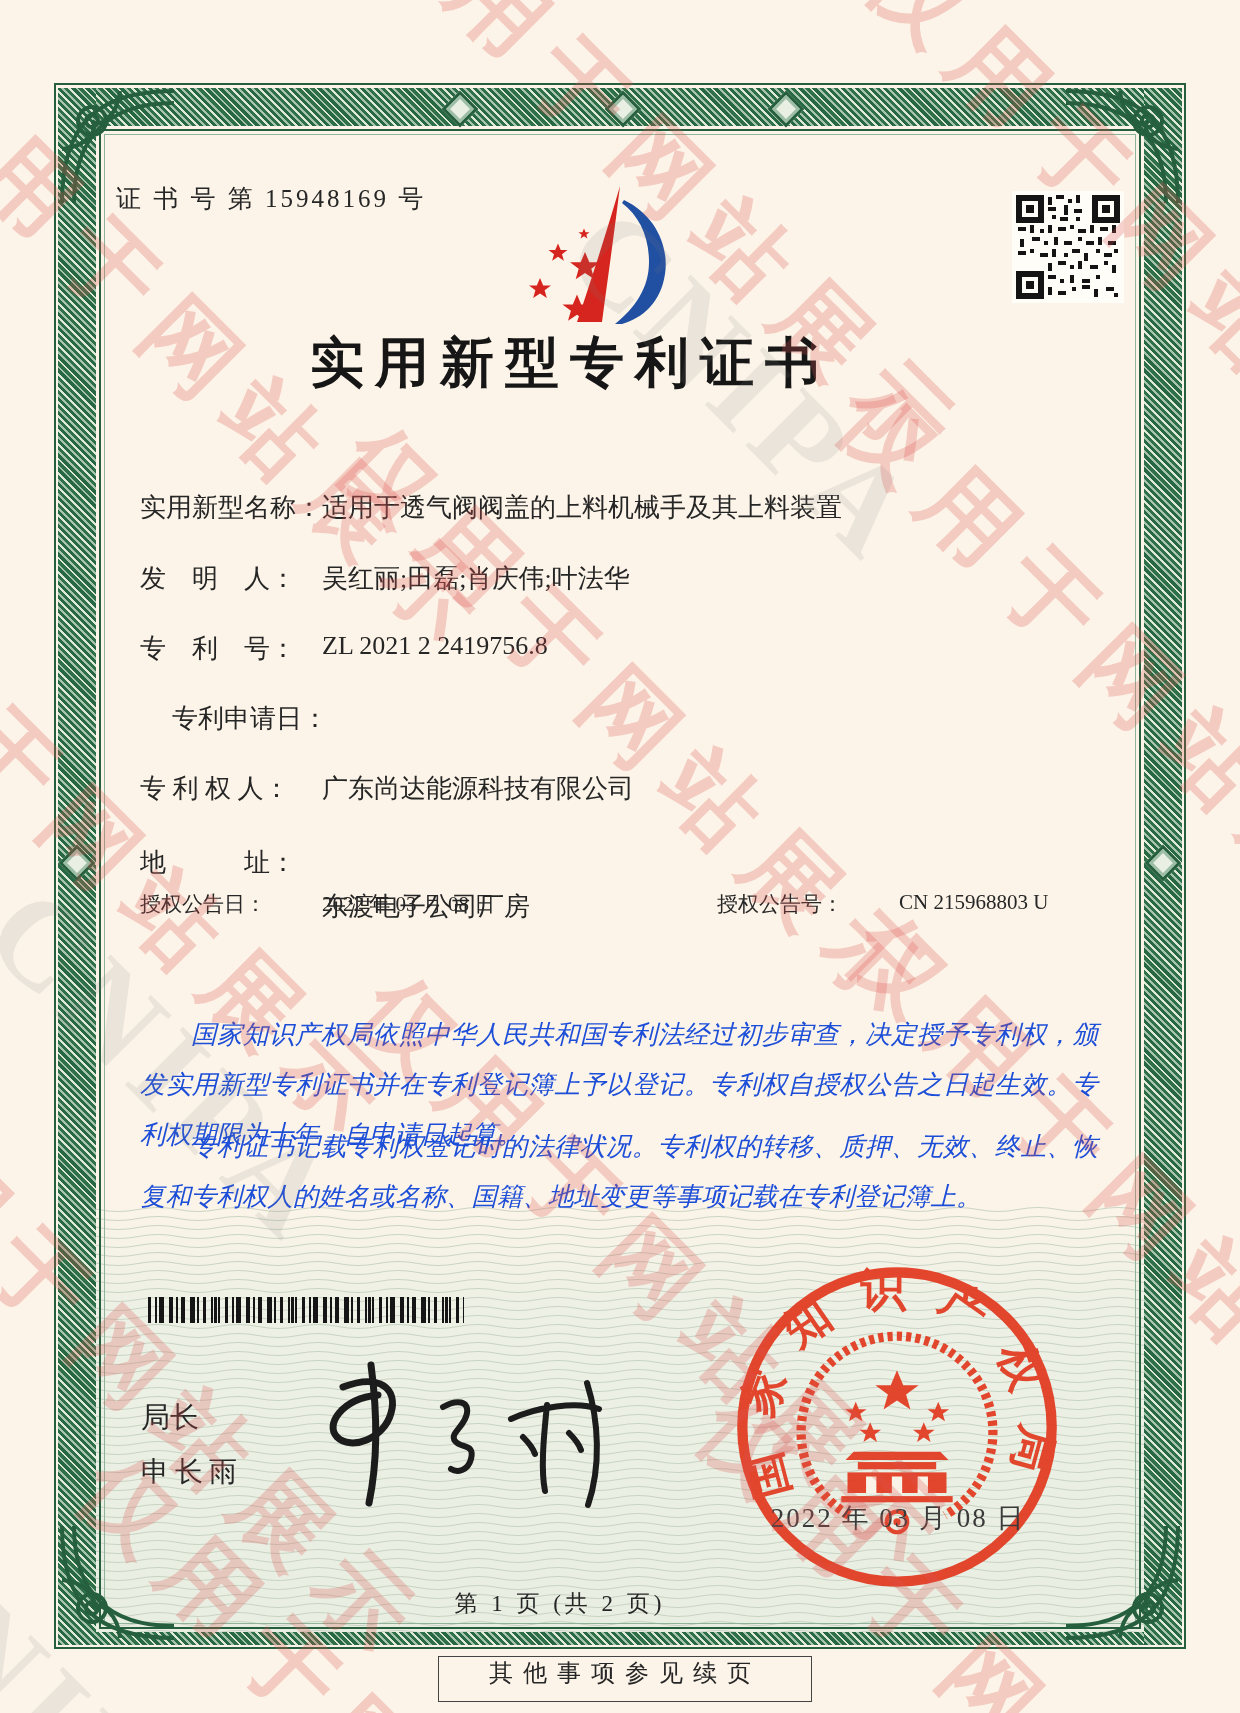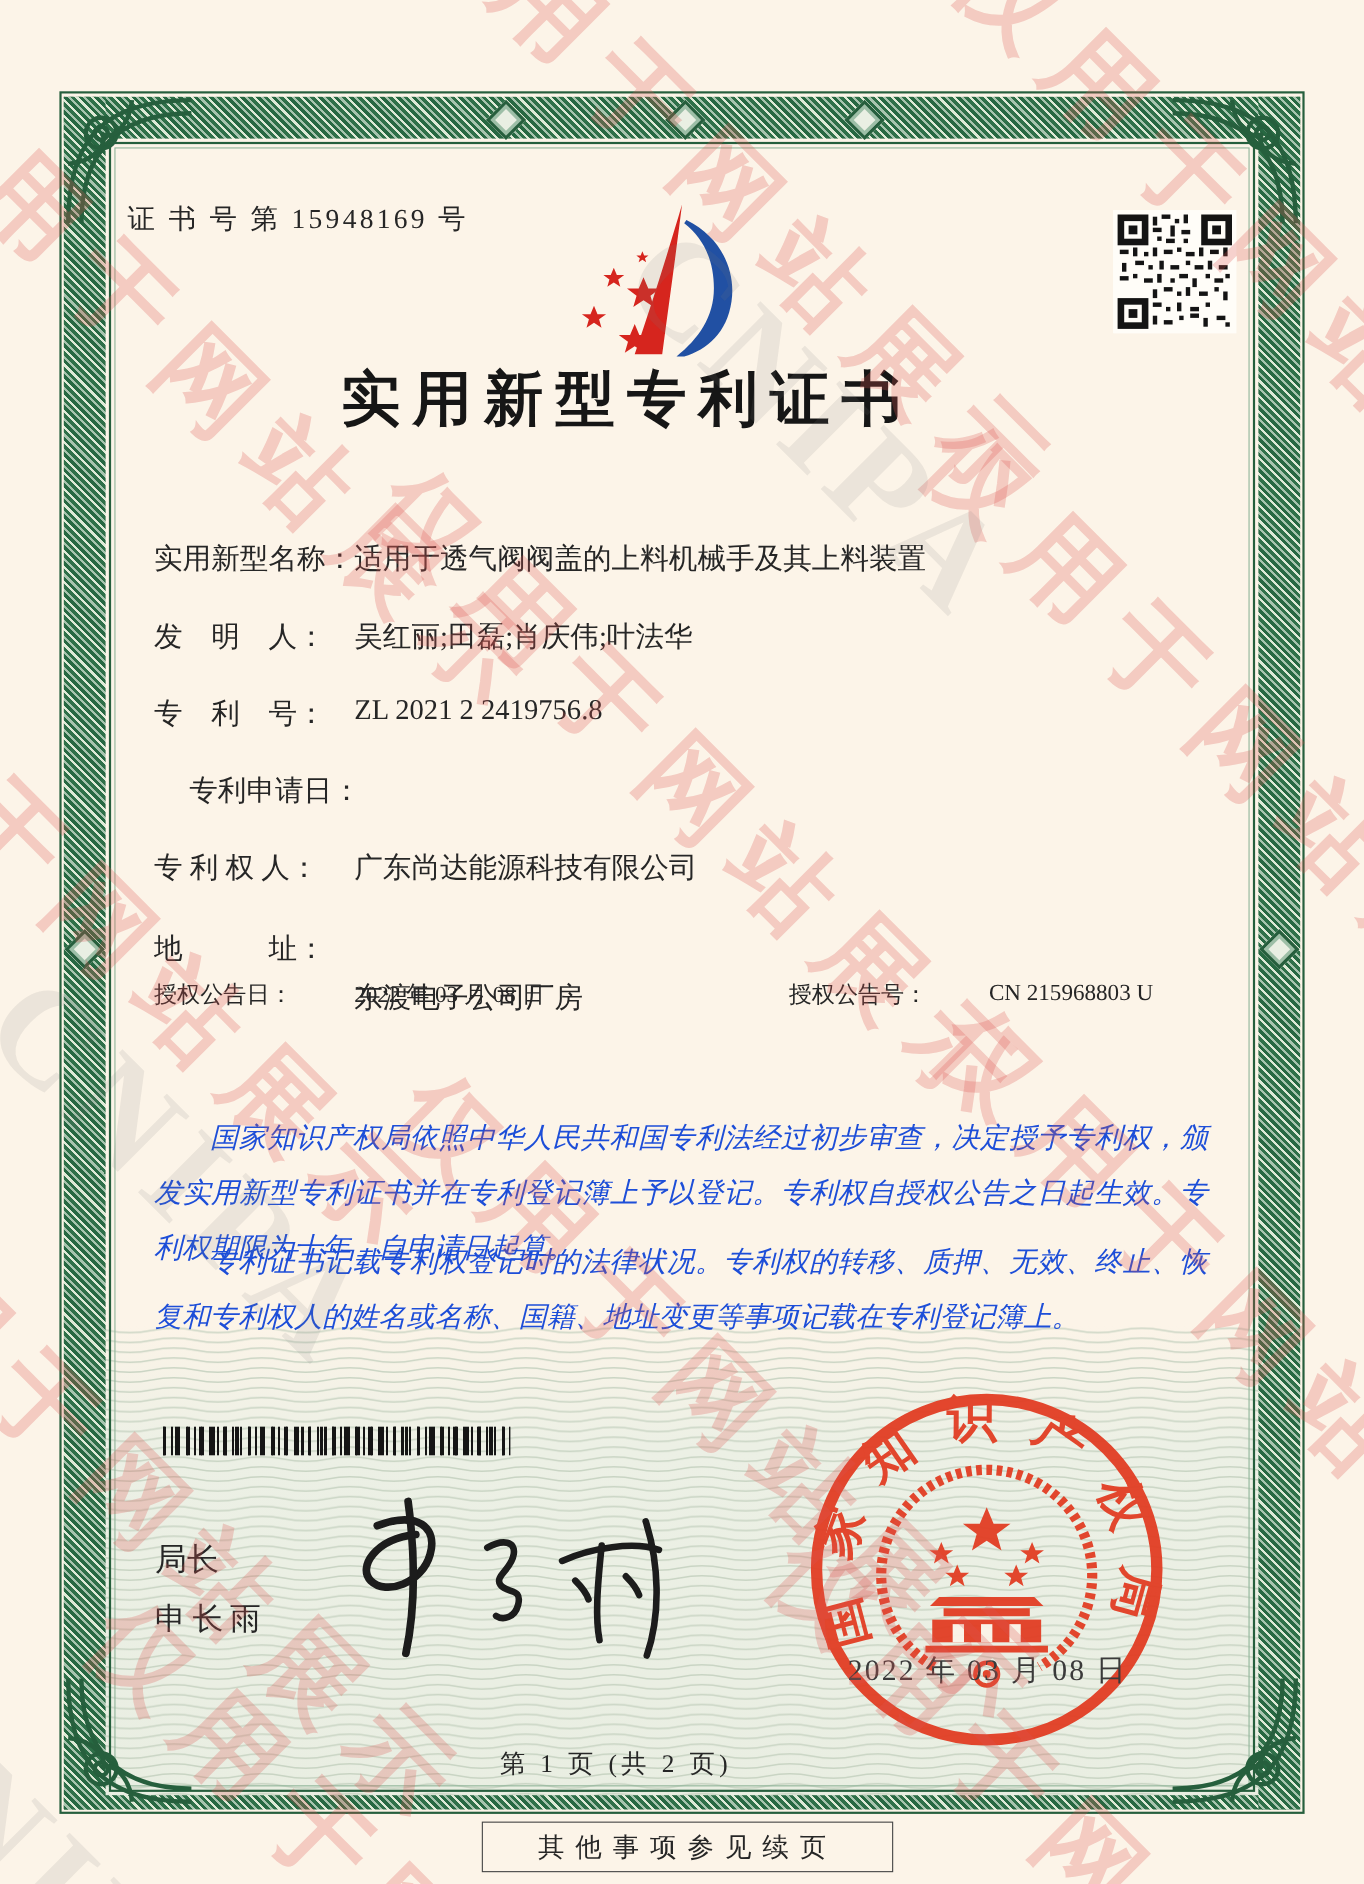--- a/index.html
+++ b/index.html
@@ -53,21 +53,21 @@
       repeating-linear-gradient(90deg,#151515 0 3px,rgba(0,0,0,0) 3px 11px);}
   .director{left:141px;top:1398px;font-size:29px;z-index:4;}
   .director2{left:141px;top:1453px;font-size:28px;letter-spacing:6px;z-index:4;}
   .sig{left:285px;top:1355px;width:330px;height:160px;z-index:4;}
   .seal{left:732px;top:1262px;width:330px;height:330px;z-index:3;opacity:.93;}
   .seal-date{left:718px;top:1500px;width:360px;text-align:center;font-size:27px;
              letter-spacing:2px;color:#3a3a3a;z-index:4;}
   .page-footer{left:380px;top:1588px;width:360px;text-align:center;font-size:23px;
                letter-spacing:4px;z-index:4;}
   .cont-box{left:438px;top:1656px;width:372px;height:44px;border:1px solid #444;
-            background:#fcf4e8;display:flex;align-items:center;justify-content:center;
+            background:#fcf4e8;display:flex;align-items:flex-start;justify-content:center;
             font-size:24px;letter-spacing:10px;z-index:4;}
   
   .wm{font-size:92px;font-weight:bold;letter-spacing:22px;white-space:nowrap;
       color:rgba(222,85,82,.26);transform:rotate(45deg);transform-origin:0 0;
       z-index:6;pointer-events:none;font-family:"Liberation Sans","DejaVu Sans",sans-serif;}
   .wm-cnipa{font-size:125px;font-weight:bold;letter-spacing:10px;color:rgba(125,125,125,.13);
       transform:rotate(45deg);transform-origin:0 0;z-index:6;pointer-events:none;
       font-family:"Liberation Serif",serif;}
 </style>
 </head>

